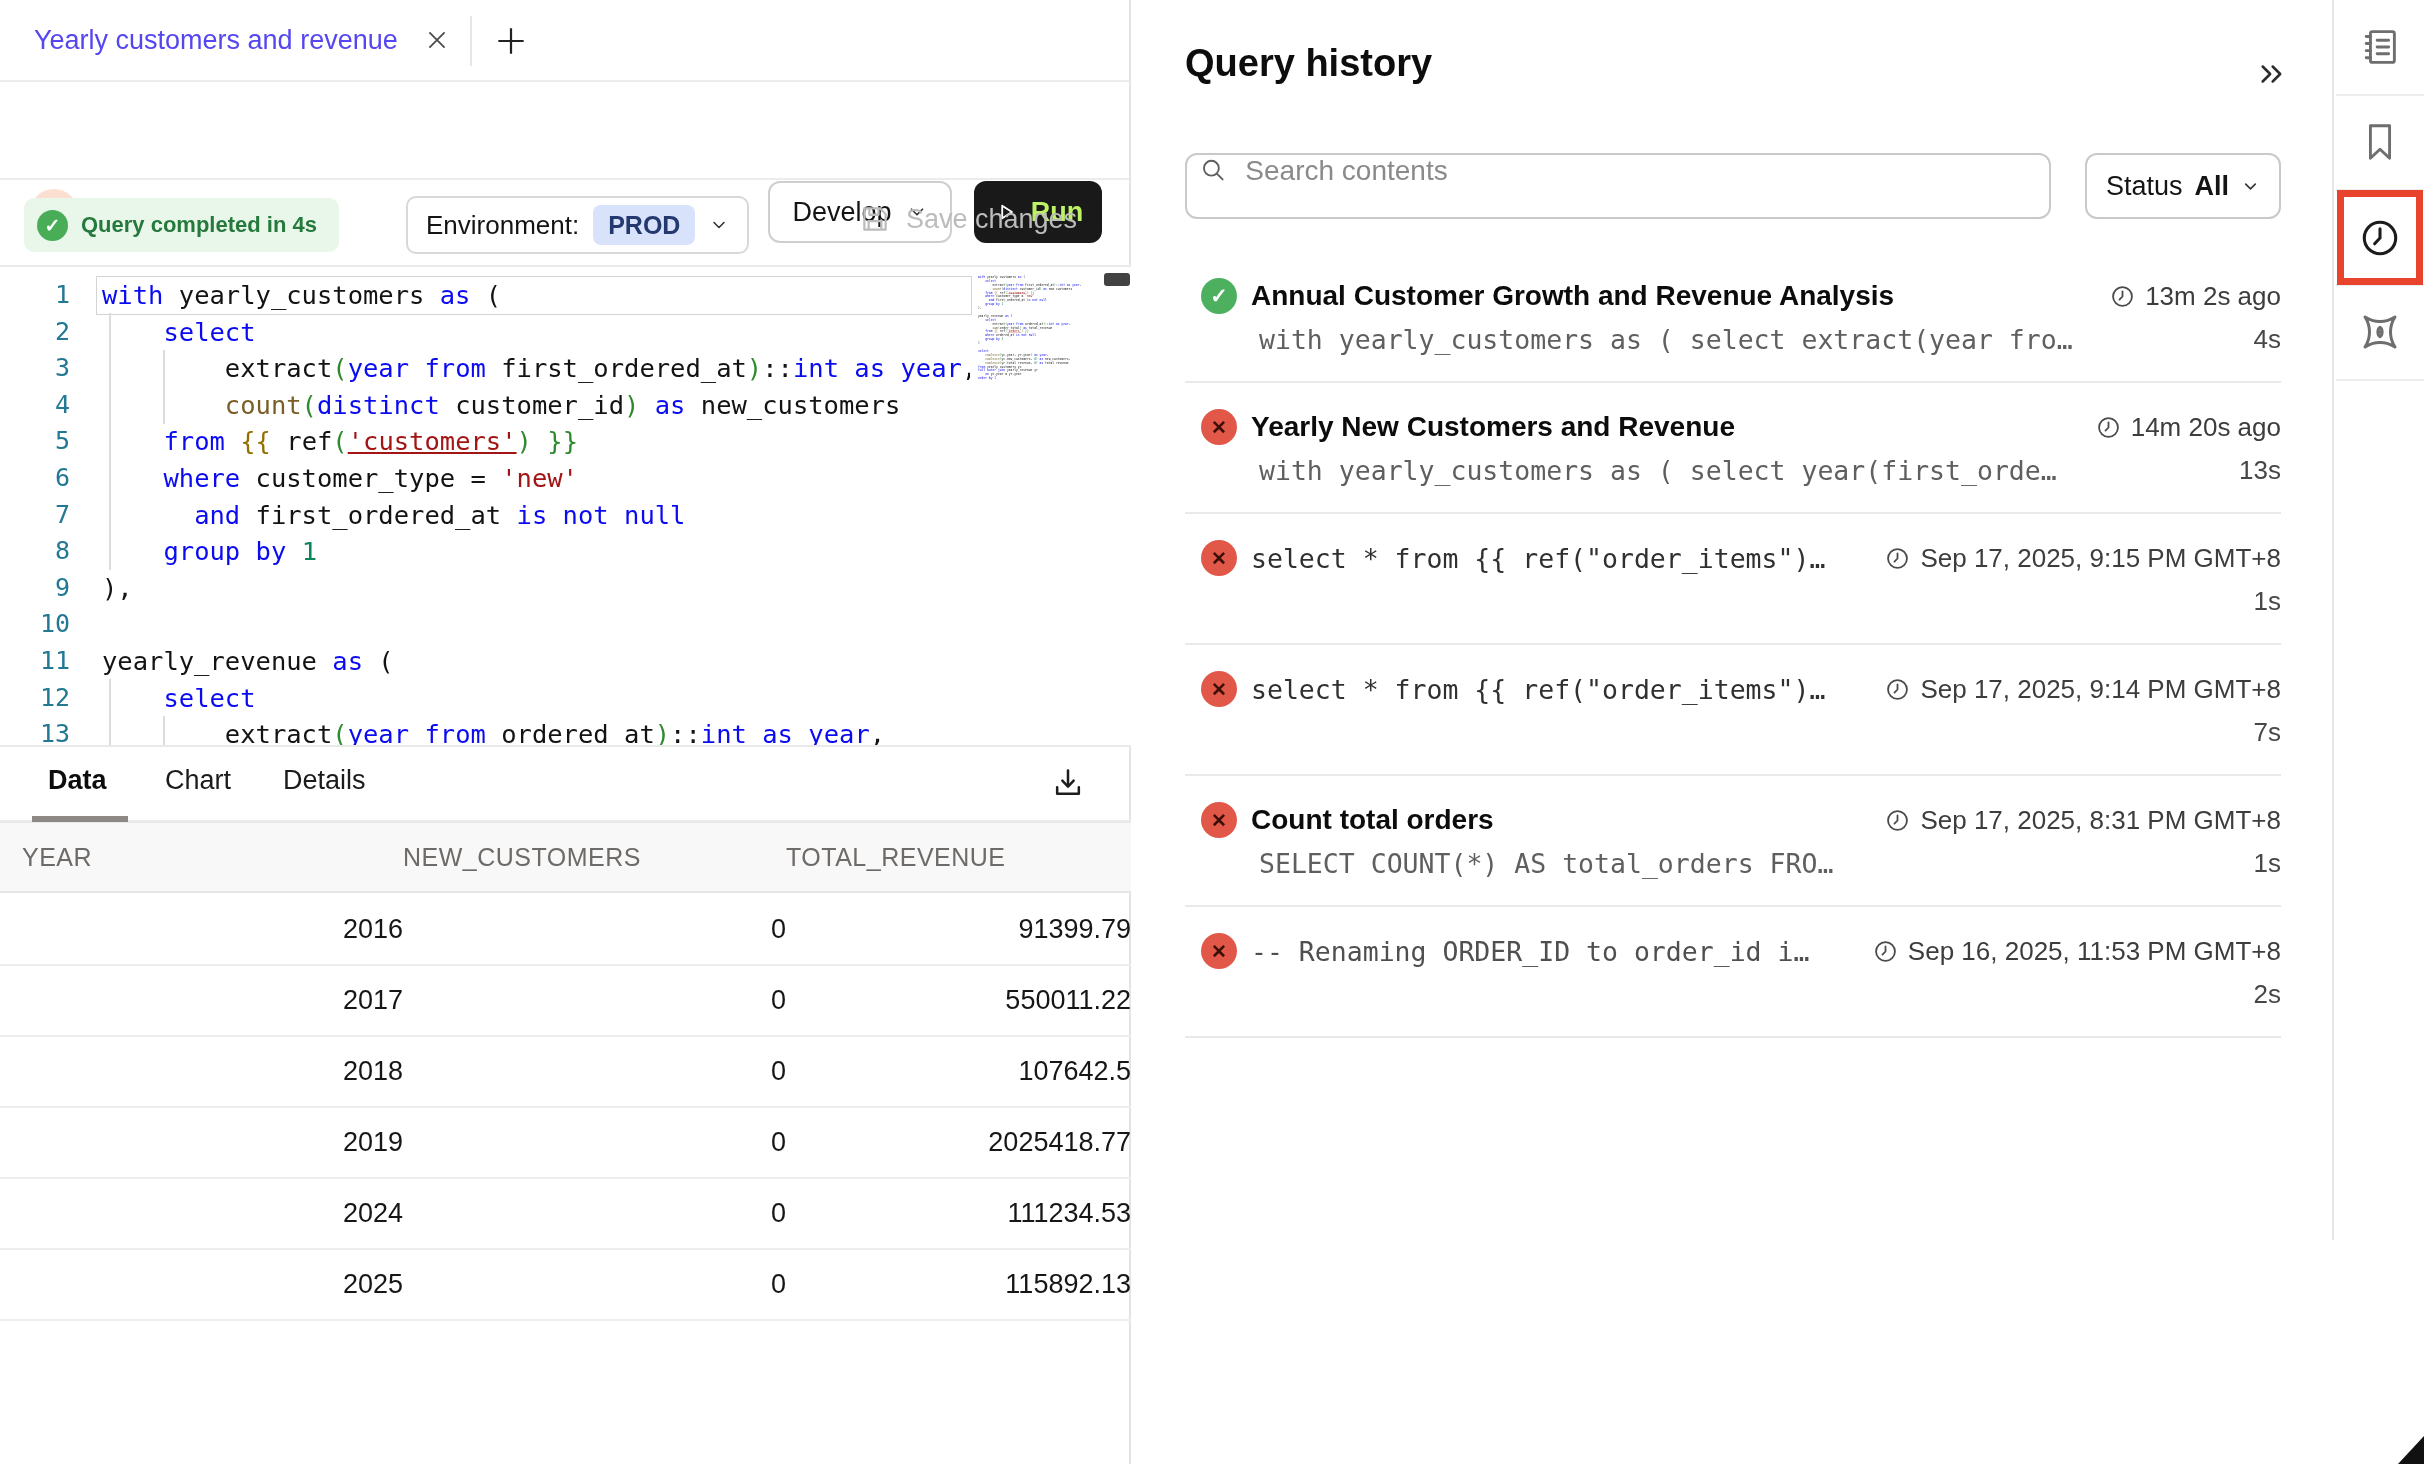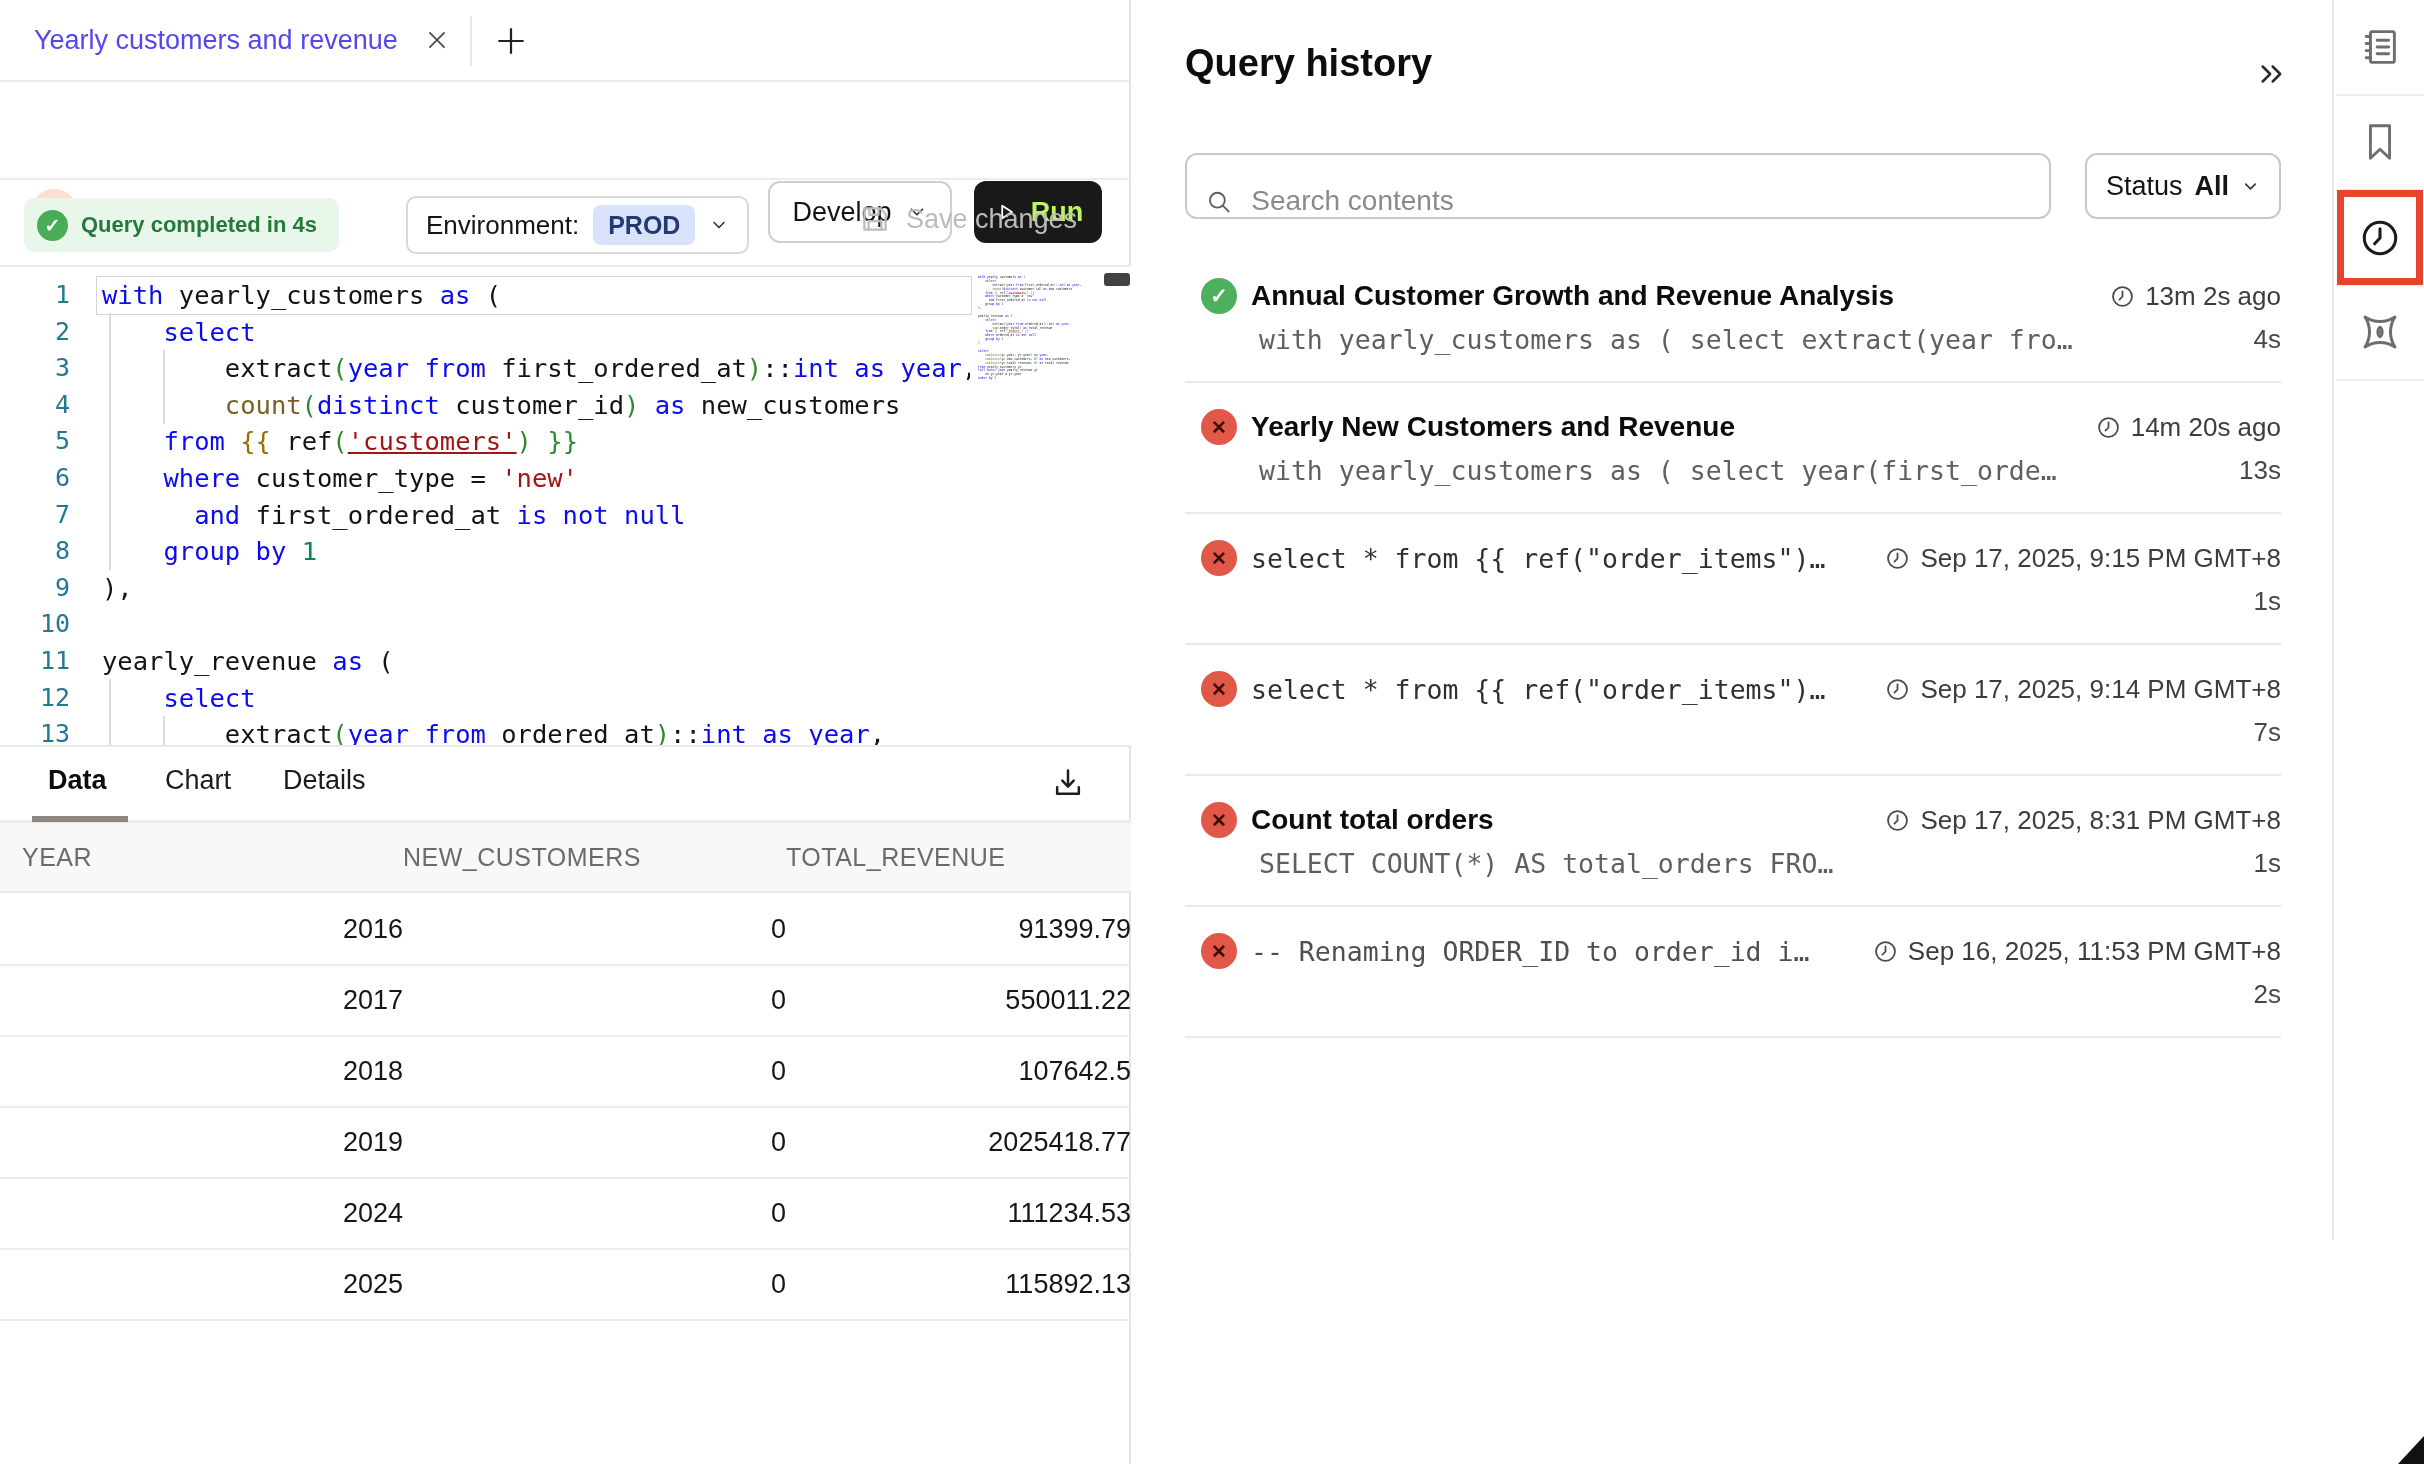--- a/index.html
+++ b/index.html
@@ -66,21 +66,21 @@
   
   .thead { position:absolute; left:0; top:822px; width:1131px; height:71px; background:#f8f8f8; border-top:1.5px solid #e8e8e8; border-bottom:2px solid #e7e7e7; display:flex; align-items:center; padding-left:22px; font-size:25px; color:#6e6a67; letter-spacing:0.5px; }
   .tbody { position:absolute; left:0; top:895px; width:1131px; }
   .trow { display:flex; align-items:center; height:71px; border-bottom:2px solid #ededed; padding-left:22px; font-size:27px; color:#161616;text-align:right; }
   .c0 { width:381px; } .c1 { width:383px; } .c2 { flex:1; }
 
   
   .right-panel { position:absolute; left:1133px; top:0; width:1201px; height:1240px; background:#fff; border-right:2px solid #e7e7e7; }
   .qh-title { position:absolute; left:52px; top:42px; font-size:38px; font-weight:600; color:#0d0d0d; }
   .collapse-btn { position:absolute; left:1118px; top:54px; cursor:pointer; }
-  .search-box { position:absolute; left:52px; top:153px; width:866px; height:66px; border:2px solid #c9c9c9; border-radius:12px; display:flex; align-items:flex-end; padding:0 18px; gap:18px; }
+  .search-box { position:absolute; left:52px; top:153px; width:866px; height:66px; border:2px solid #c9c9c9; border-radius:12px; display:flex; align-items:flex-start; padding:0 12px; gap:18px; }
   .search-box input { border:none; outline:none; font-size:28px; color:#333; width:100%; font-family:"Liberation Sans", sans-serif; }
   .search-box input::placeholder { color:#8a8a8a; }
   .statusfilter-btn { position:absolute; left:952px; top:153px; width:196px; height:66px; border:2px solid #c9c9c9; border-radius:12px; display:flex; align-items:center; justify-content:center; gap:12px; font-size:27px; color:#141414; background:#fff; }
   .sf-label { font-weight:500; } .sf-value { font-weight:600; }
 
   .history-list { position:absolute; left:0; top:252px; width:1201px; }
   .hitem { position:relative; margin:0 53px 0 52px; padding:26px 0 28px 16px; }
   .hitem::after { content:""; position:absolute; left:0; right:0; bottom:0; height:2px; background:#e9e9e9; }
   .hrow1 { display:flex; align-items:center; gap:14px; }
   .si { width:36px; height:36px; border-radius:50%; flex:0 0 36px; display:flex; align-items:center; justify-content:center; font-weight:700; }

